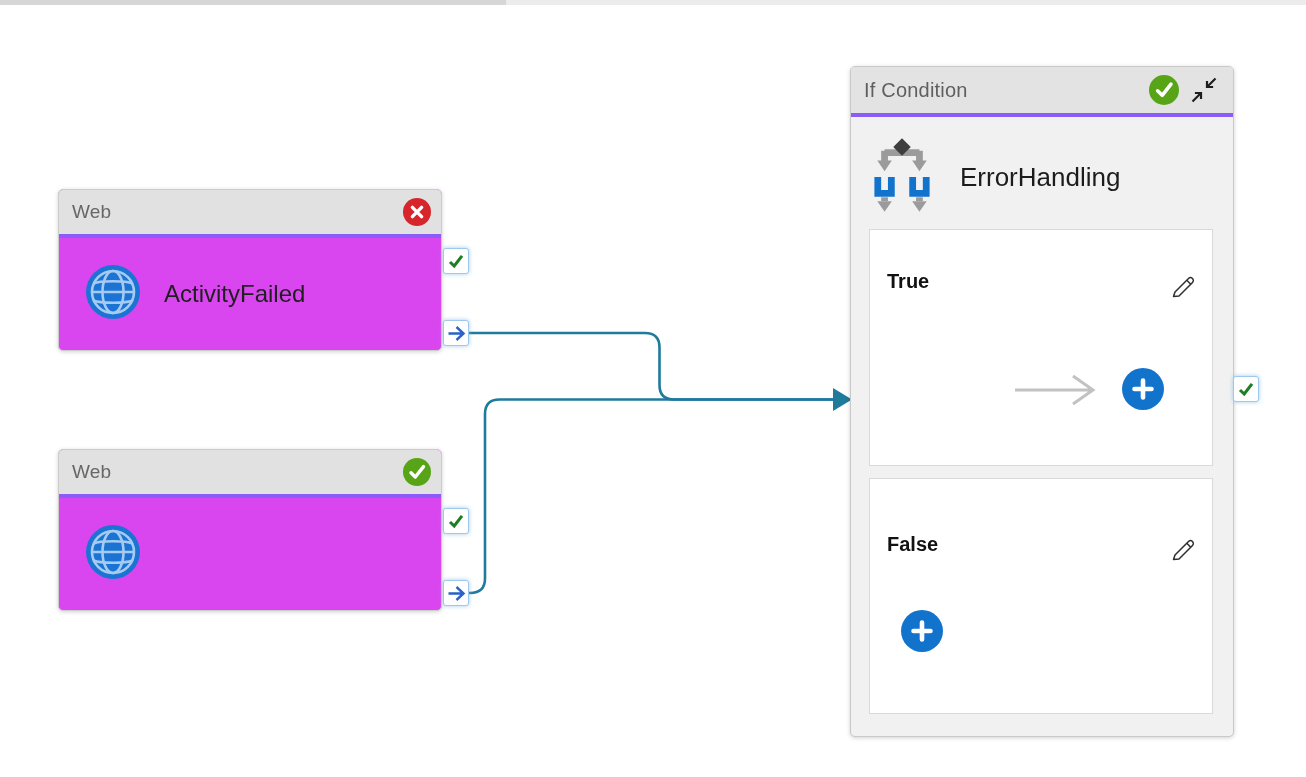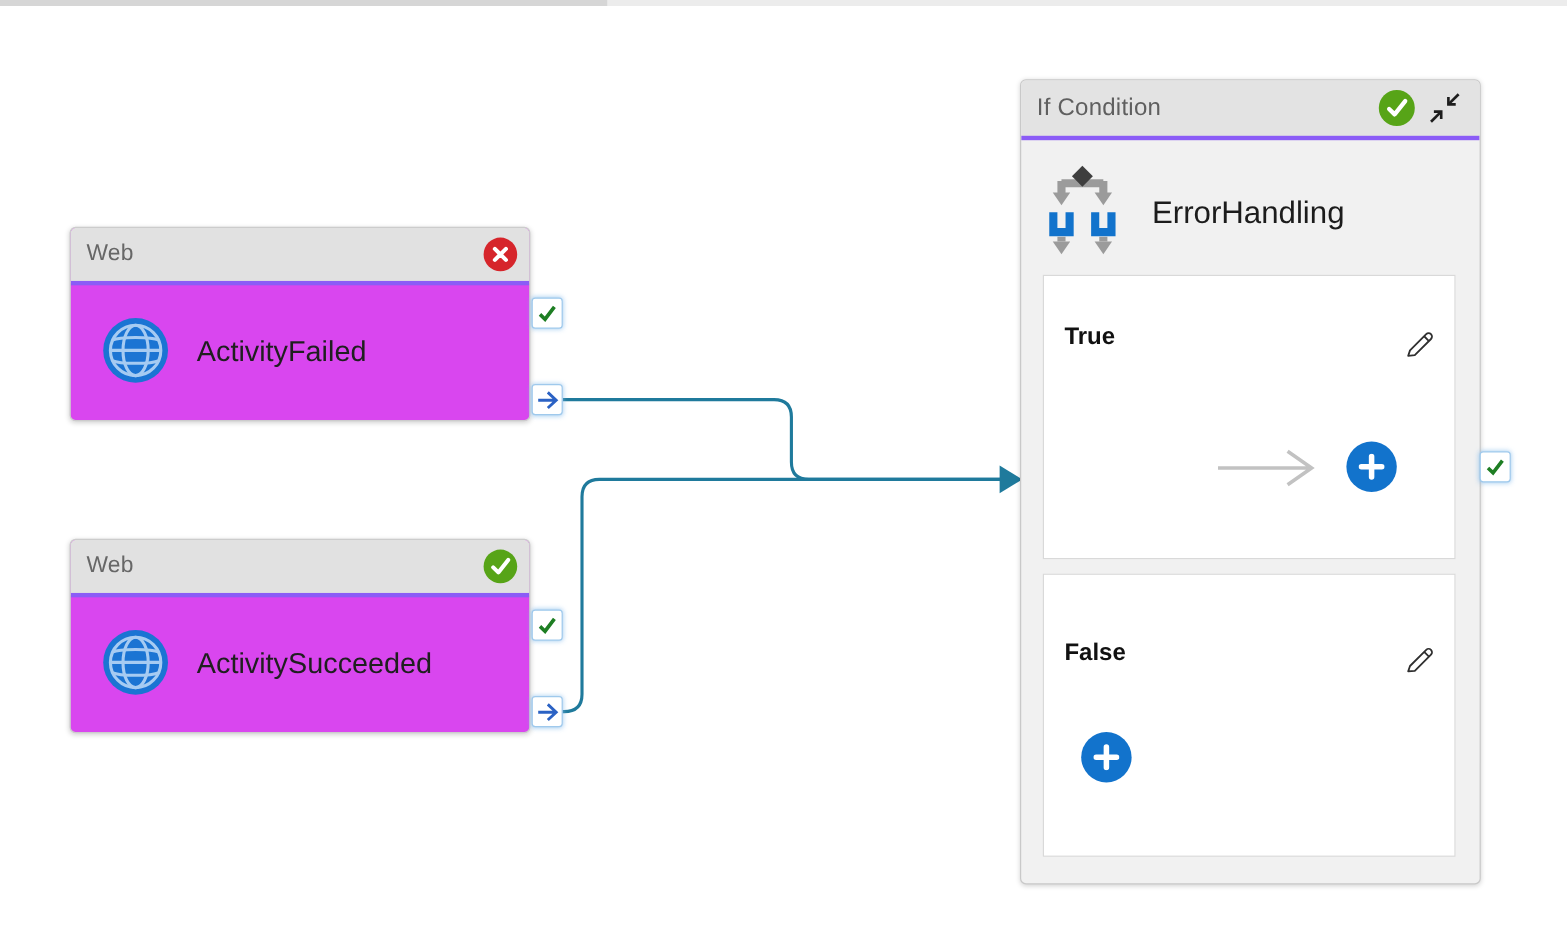--- a/index.html
+++ b/index.html
@@ -141,21 +141,20 @@
           <circle cx="28" cy="28" r="27" fill="#1b74d3"></circle>
           <g fill="none" stroke="#a6cbf2" stroke-width="2.6">
             <circle cx="28" cy="28" r="21"></circle>
             <ellipse cx="28" cy="28" rx="10.5" ry="21"></ellipse>
             <path d="M8.5 19.5 C15 16.5 41 16.5 47.5 19.5"></path>
             <path d="M8.5 36.5 C15 39.5 41 39.5 47.5 36.5"></path>
             <path d="M7 28 H49"></path>
           </g>
         </svg>
       </span>
-      <span class="web-name">ActivitySucceeded</span>
     </div>
   </div>
 
   <div class="stub" style="left:443px;top:508px;">
     <svg width="18" height="18" viewBox="0 0 18 18">
       <path d="M3 10 L7.2 14 L15 3.8" fill="none" stroke="#1e7e23" stroke-width="3"></path>
     </svg>
   </div>
   <div class="stub" style="left:443px;top:580px;">
     <svg width="19" height="17" viewBox="0 0 19 17">

